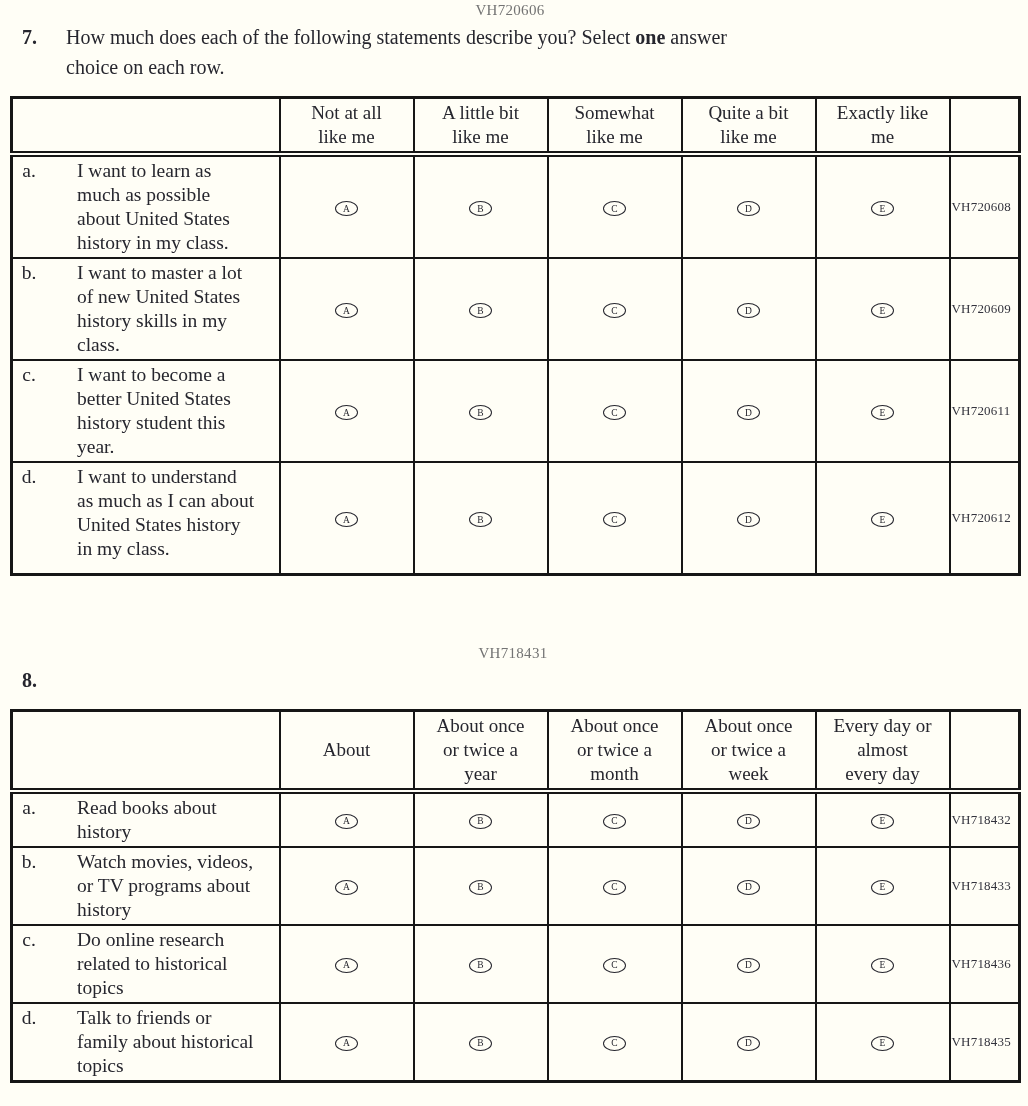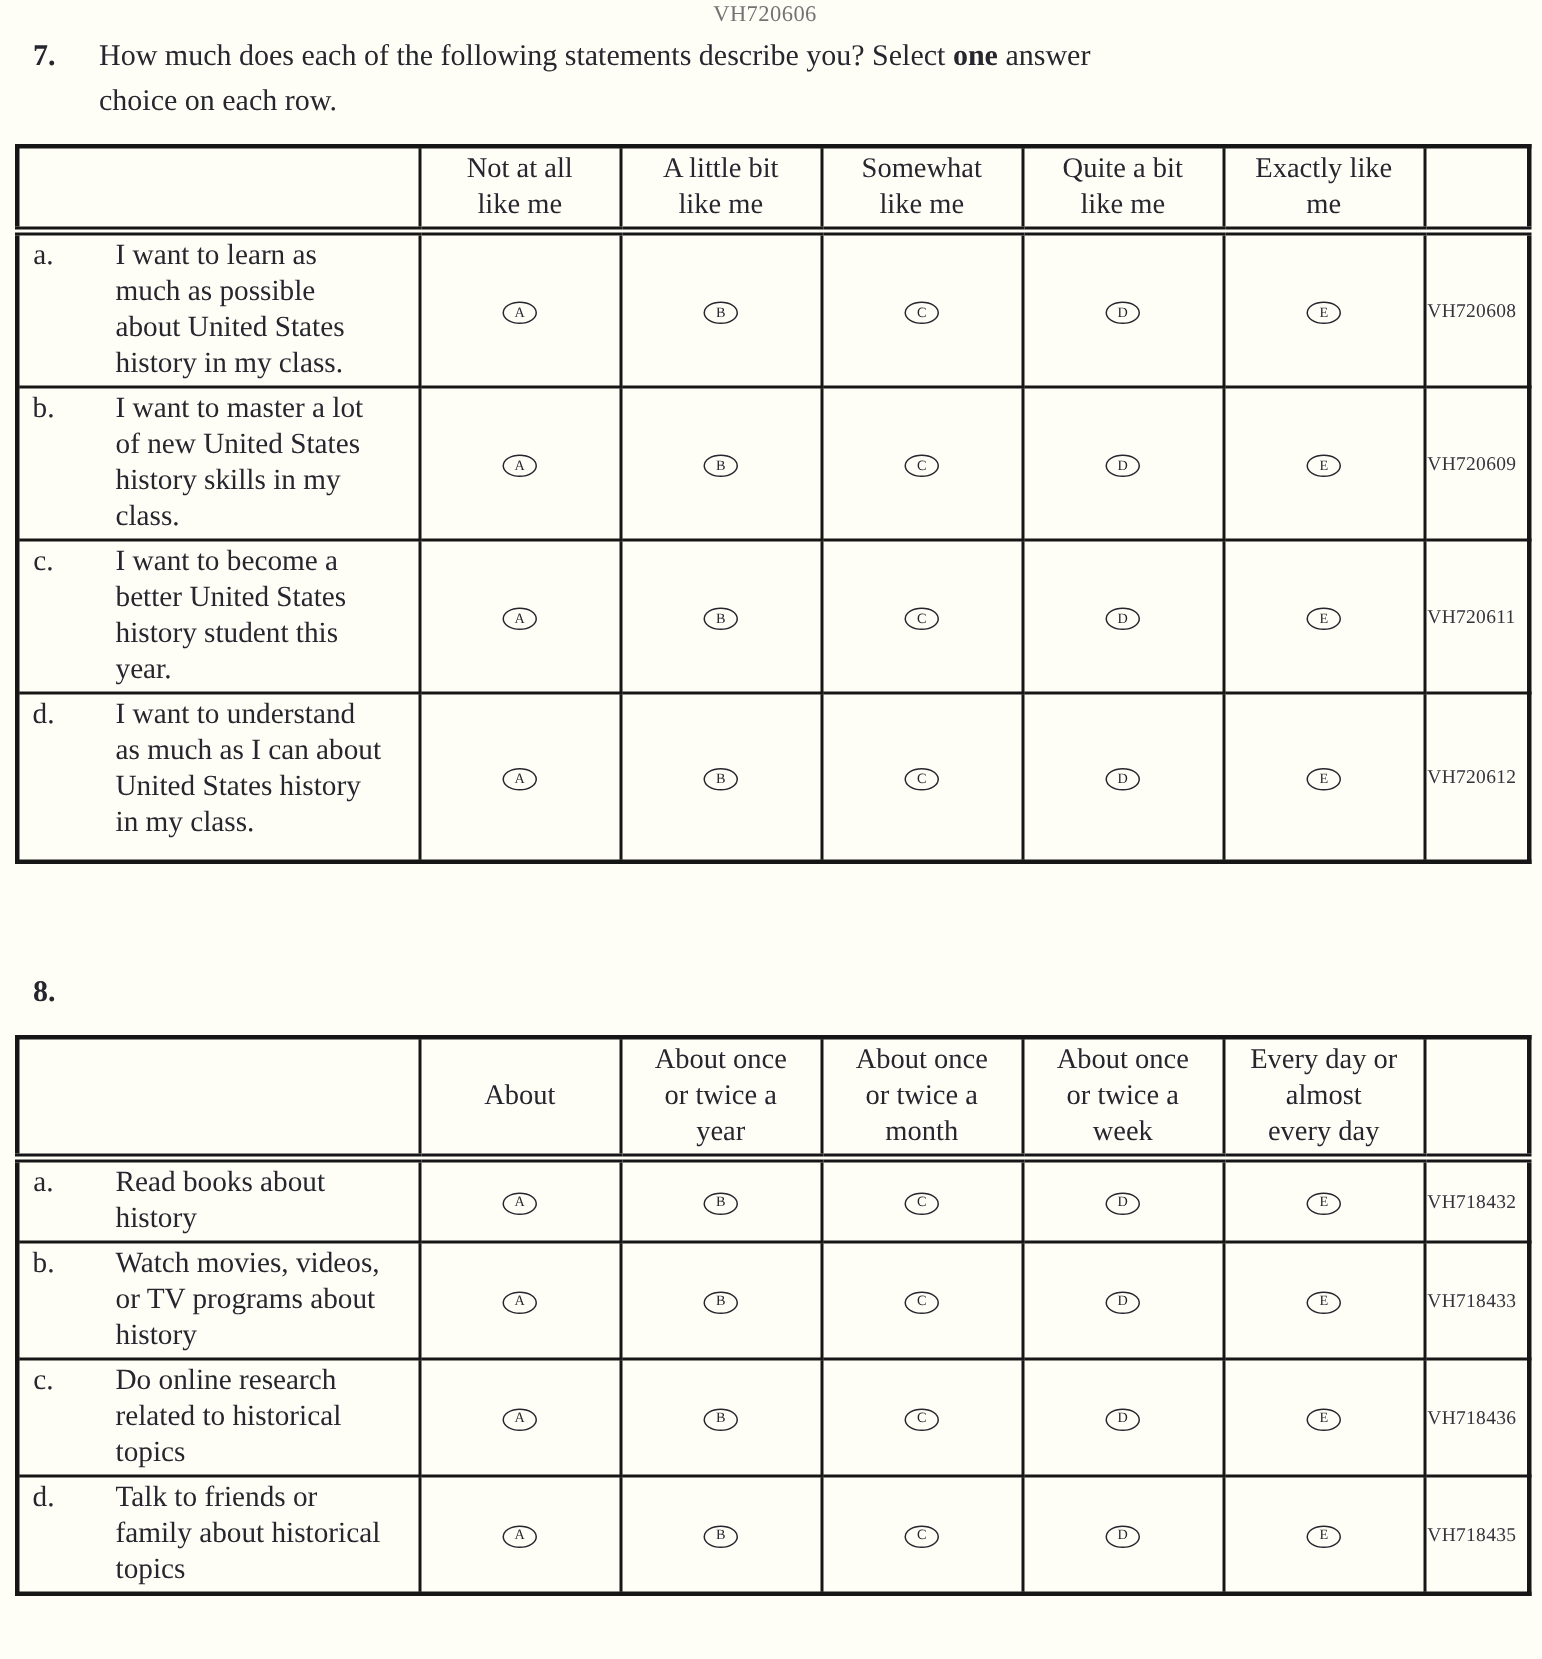--- a/index.html
+++ b/index.html
@@ -280,20 +280,21 @@
           <td class="bubble-cell"><span class="bubble">
                 <span class="bubble-letter">E</span>
               </span></td>
           <td class="code-cell">VH720612</td>
         </tr>
       </tbody>
     </table>
   </div>
 
   <div class="q8-block">
+    <div class="vh-code q8-code">VH718431</div>
 
     <div class="q-line">
       <span class="q-num">8.</span>
     </div>
 
     <table class="grid">
       <colgroup>
         <col class="c-stmt">
           <col class="c-ans">
           <col class="c-ans">

